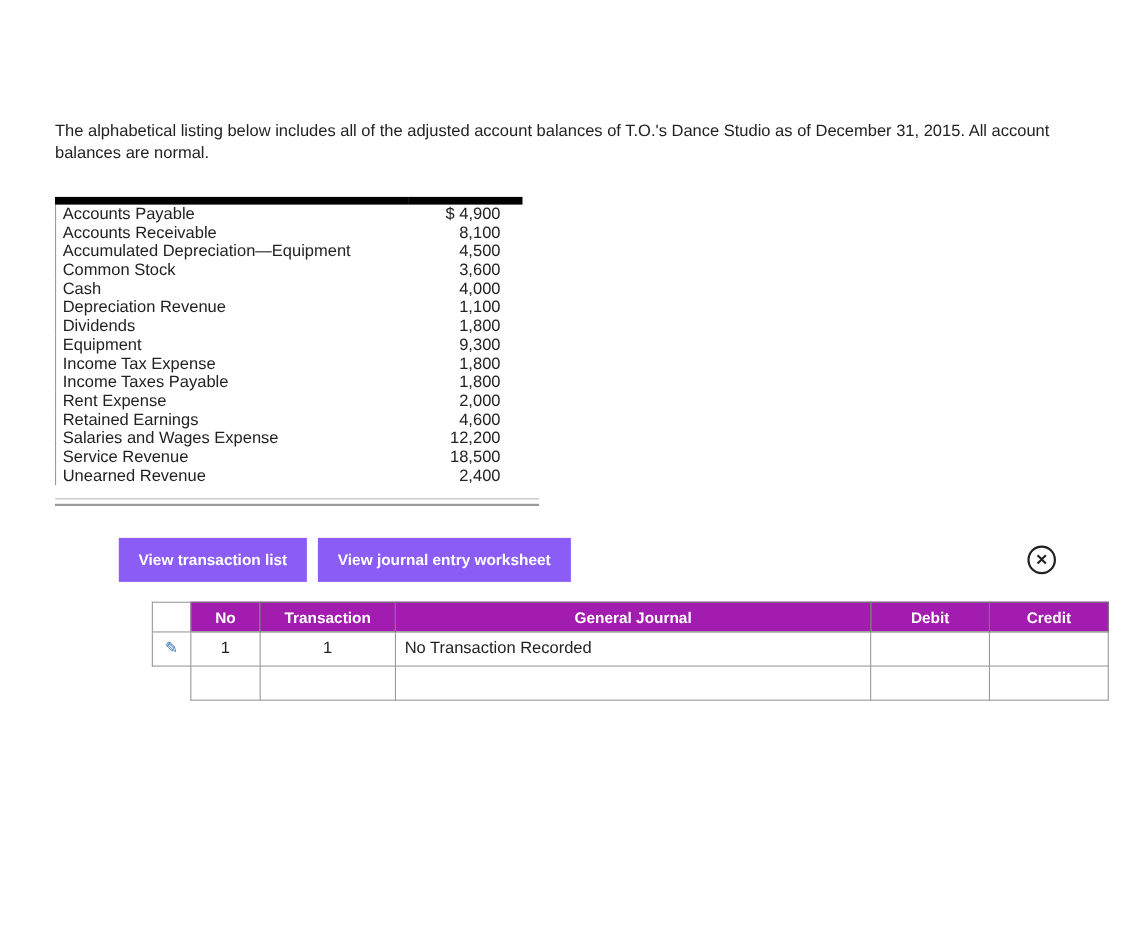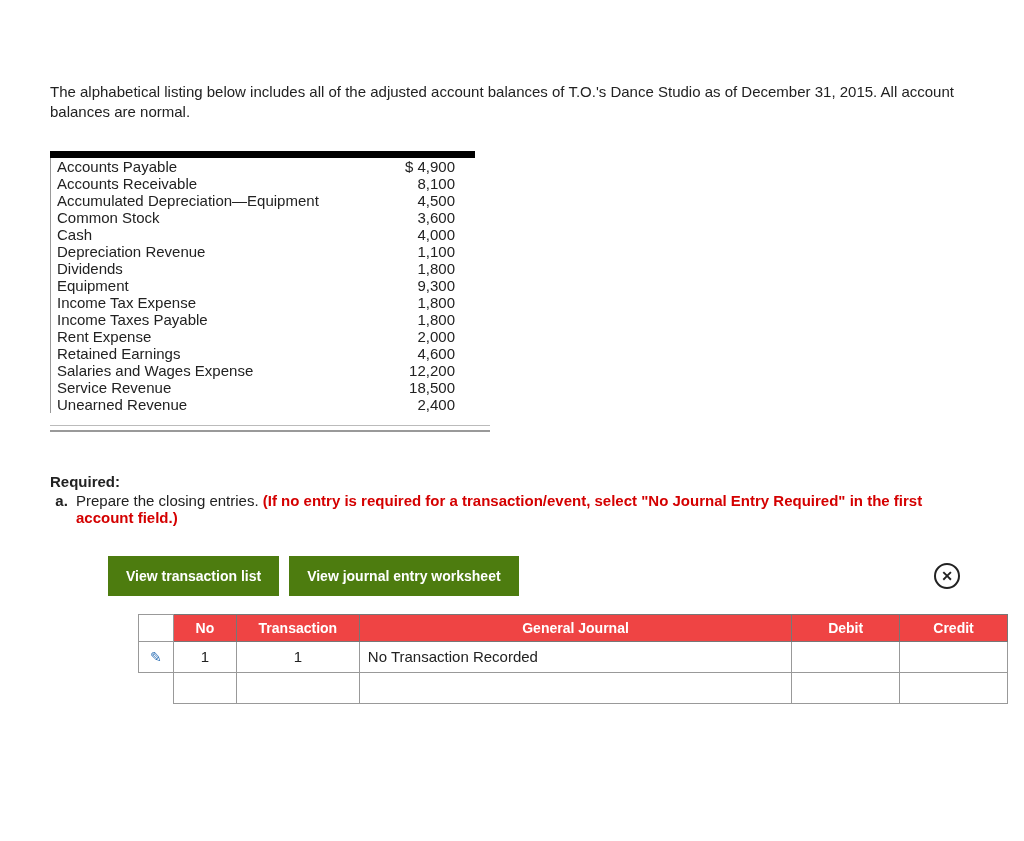--- a/index.html
+++ b/index.html
@@ -5,21 +5,21 @@
   body {
     margin: 0;
     padding: 0;
     background: #fff;
     font-family: Arial, Helvetica, sans-serif;
     font-size: 15px;
     color: #222;
     width: 1024px;
   }
   .page {
-    padding: 82px 50px 20px 50px;
+    padding: 110px 50px 20px 50px;
   }
   .intro {
     line-height: 1.35;
     margin-bottom: 28px;
   }
   .balances {
     border-collapse: collapse;
     margin-bottom: 12px;
   }
   .balances td {
@@ -69,21 +69,21 @@
   .red {
     color: #d40000;
     font-weight: bold;
   }
   .btnrow {
     margin: 30px 0 18px 58px;
     display: flex;
     align-items: center;
   }
   .btn {
-    background: #4d7c0f;
+    background: #8b5cf6;
     color: #fff;
     font-weight: bold;
     padding: 12px 18px;
     margin-right: 10px;
     font-size: 14px;
     cursor: pointer;
     user-select: none;
   }
   .spacer { flex: 1; }
   .close-icon {
@@ -94,21 +94,21 @@
     font-size:14px; font-weight:bold;
     cursor:pointer;
     margin-right: 14px;
   }
   table.journal {
     border-collapse: collapse;
     margin-left: 88px;
     width: 870px;
   }
   table.journal th {
-    background: #ef4444;
+    background: #a21caf;
     color:#fff;
     border:1px solid #777;
     padding:5px 6px;
     font-size:14px;
     text-align:center;
   }
   table.journal td {
     border:1px solid #999;
     padding:4px 6px;
     font-size:15px;
@@ -198,28 +198,20 @@
         <tr>
           <td>Unearned Revenue</td>
           <td>2,400</td>
         </tr>
       </tbody>
   </table>
   <div class="bal-sep">
       <div></div>
     </div>
 
-  <div class="req-block">
-    <div class="req-label">Required:</div>
-    <ol class="req" type="a">
-      <li>
-        <span class="req-text">Prepare the closing entries. </span><span class="red">(If no entry is required for a transaction/event, select "No Journal Entry Required" in the first account field.)</span>
-      </li>
-    </ol>
-  </div>
 
   <div class="btnrow">
     <div class="btn">View transaction list</div>
     <div class="btn">View journal entry worksheet</div>
     <div class="spacer"></div>
     <div class="close-icon">✕</div>
   </div>
 
   <table class="journal">
     <thead>

